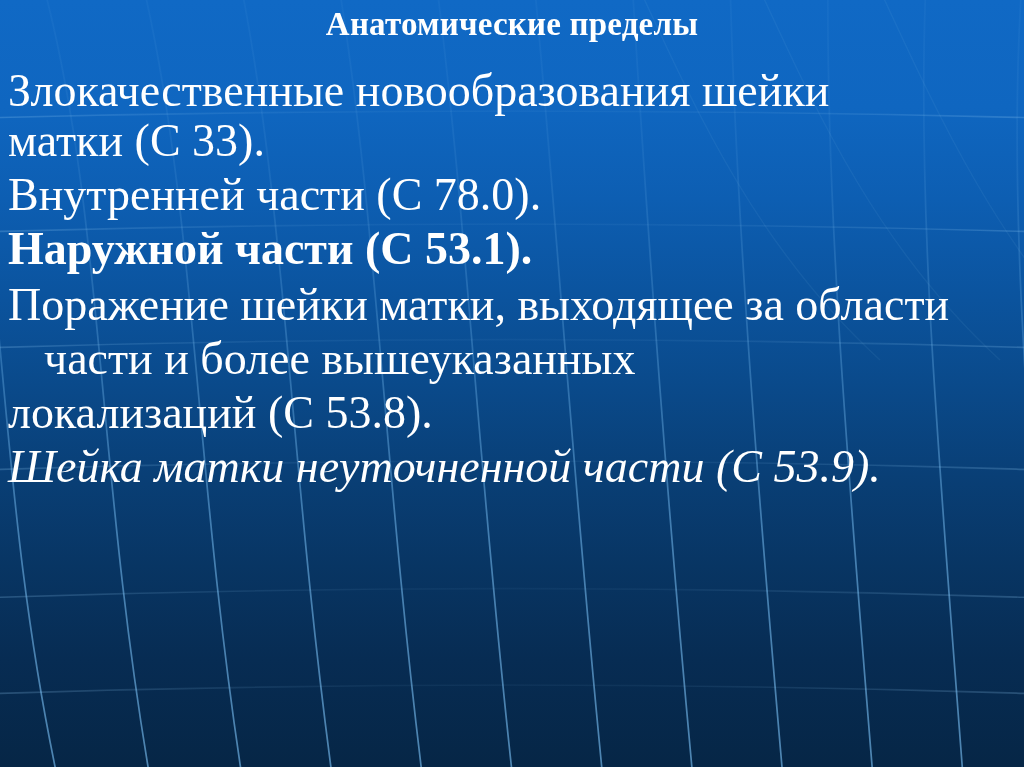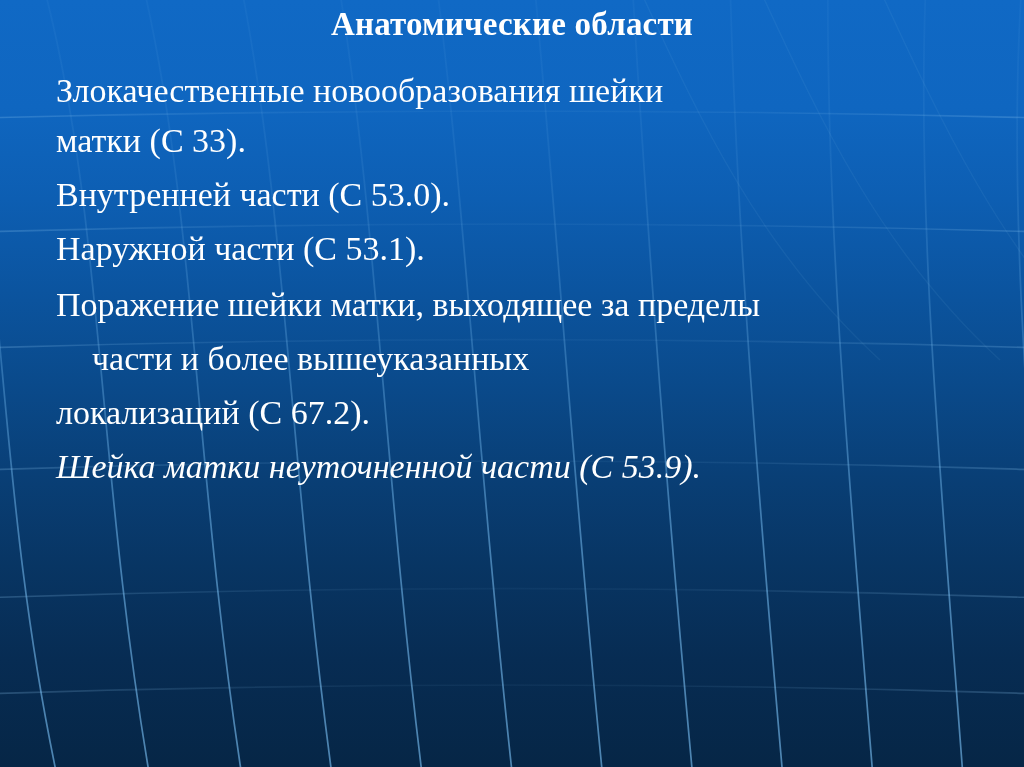--- a/index.html
+++ b/index.html
@@ -52,24 +52,23 @@
     font-weight: bold;
     font-size: 33px;
     line-height: 40px;
     letter-spacing: 0.2px;
     white-space: nowrap;
   }
   .body-line {
     position: absolute;
     left: 8px;
     color: #ffffff;
-    font-size: 34px;
+    font-size: 46px;
     line-height: 42px;
     white-space: nowrap;
-    margin-left: 48px;
   }
   .body-line.indent {
     left: 44px;
   }
 </style>
 </head>
 <body>
 
 <div id="slide">
 
@@ -115,25 +114,25 @@
     </g>
 
     <g fill="none" stroke="#9ed2f7" stroke-opacity="0.07" stroke-width="1.4">
       <path d="M 640 -10 C 700 120 760 250 880 360"></path>
       <path d="M 760 -10 C 820 120 880 250 1000 360"></path>
       <path d="M 880 -10 C 940 120 1000 250 1110 360"></path>
     </g>
   </svg>
 
   <div id="text-layer">
-    <div class="slide-title">Анатомические области</div>
+    <div class="slide-title">Анатомические пределы</div>
 
     <div class="body-line" style="top:70px;">Злокачественные новообразования шейки</div>
     <div class="body-line" style="top:120px;">матки (С 33).</div>
-    <div class="body-line" style="top:174px;">Внутренней части (С 53.0).</div>
-    <div class="body-line" style="top:228px;">Наружной части (С 53.1).</div>
-    <div class="body-line" style="top:284px;">Поражение шейки матки, выходящее за пределы</div>
+    <div class="body-line" style="top:174px;">Внутренней части (С 78.0).</div>
+    <div class="body-line" style="top:228px;font-weight:bold;">Наружной части (С 53.1).</div>
+    <div class="body-line" style="top:284px;">Поражение шейки матки, выходящее за области</div>
     <div class="body-line indent" style="top:338px;">части и более вышеуказанных</div>
-    <div class="body-line" style="top:392px;">локализаций (С 67.2).</div>
+    <div class="body-line" style="top:392px;">локализаций (С 53.8).</div>
     <div class="body-line" style="top:446px;font-style:italic;">Шейка матки неуточненной части (С 53.9).</div>
   </div>
 
 </div>
 
 </body></html>

